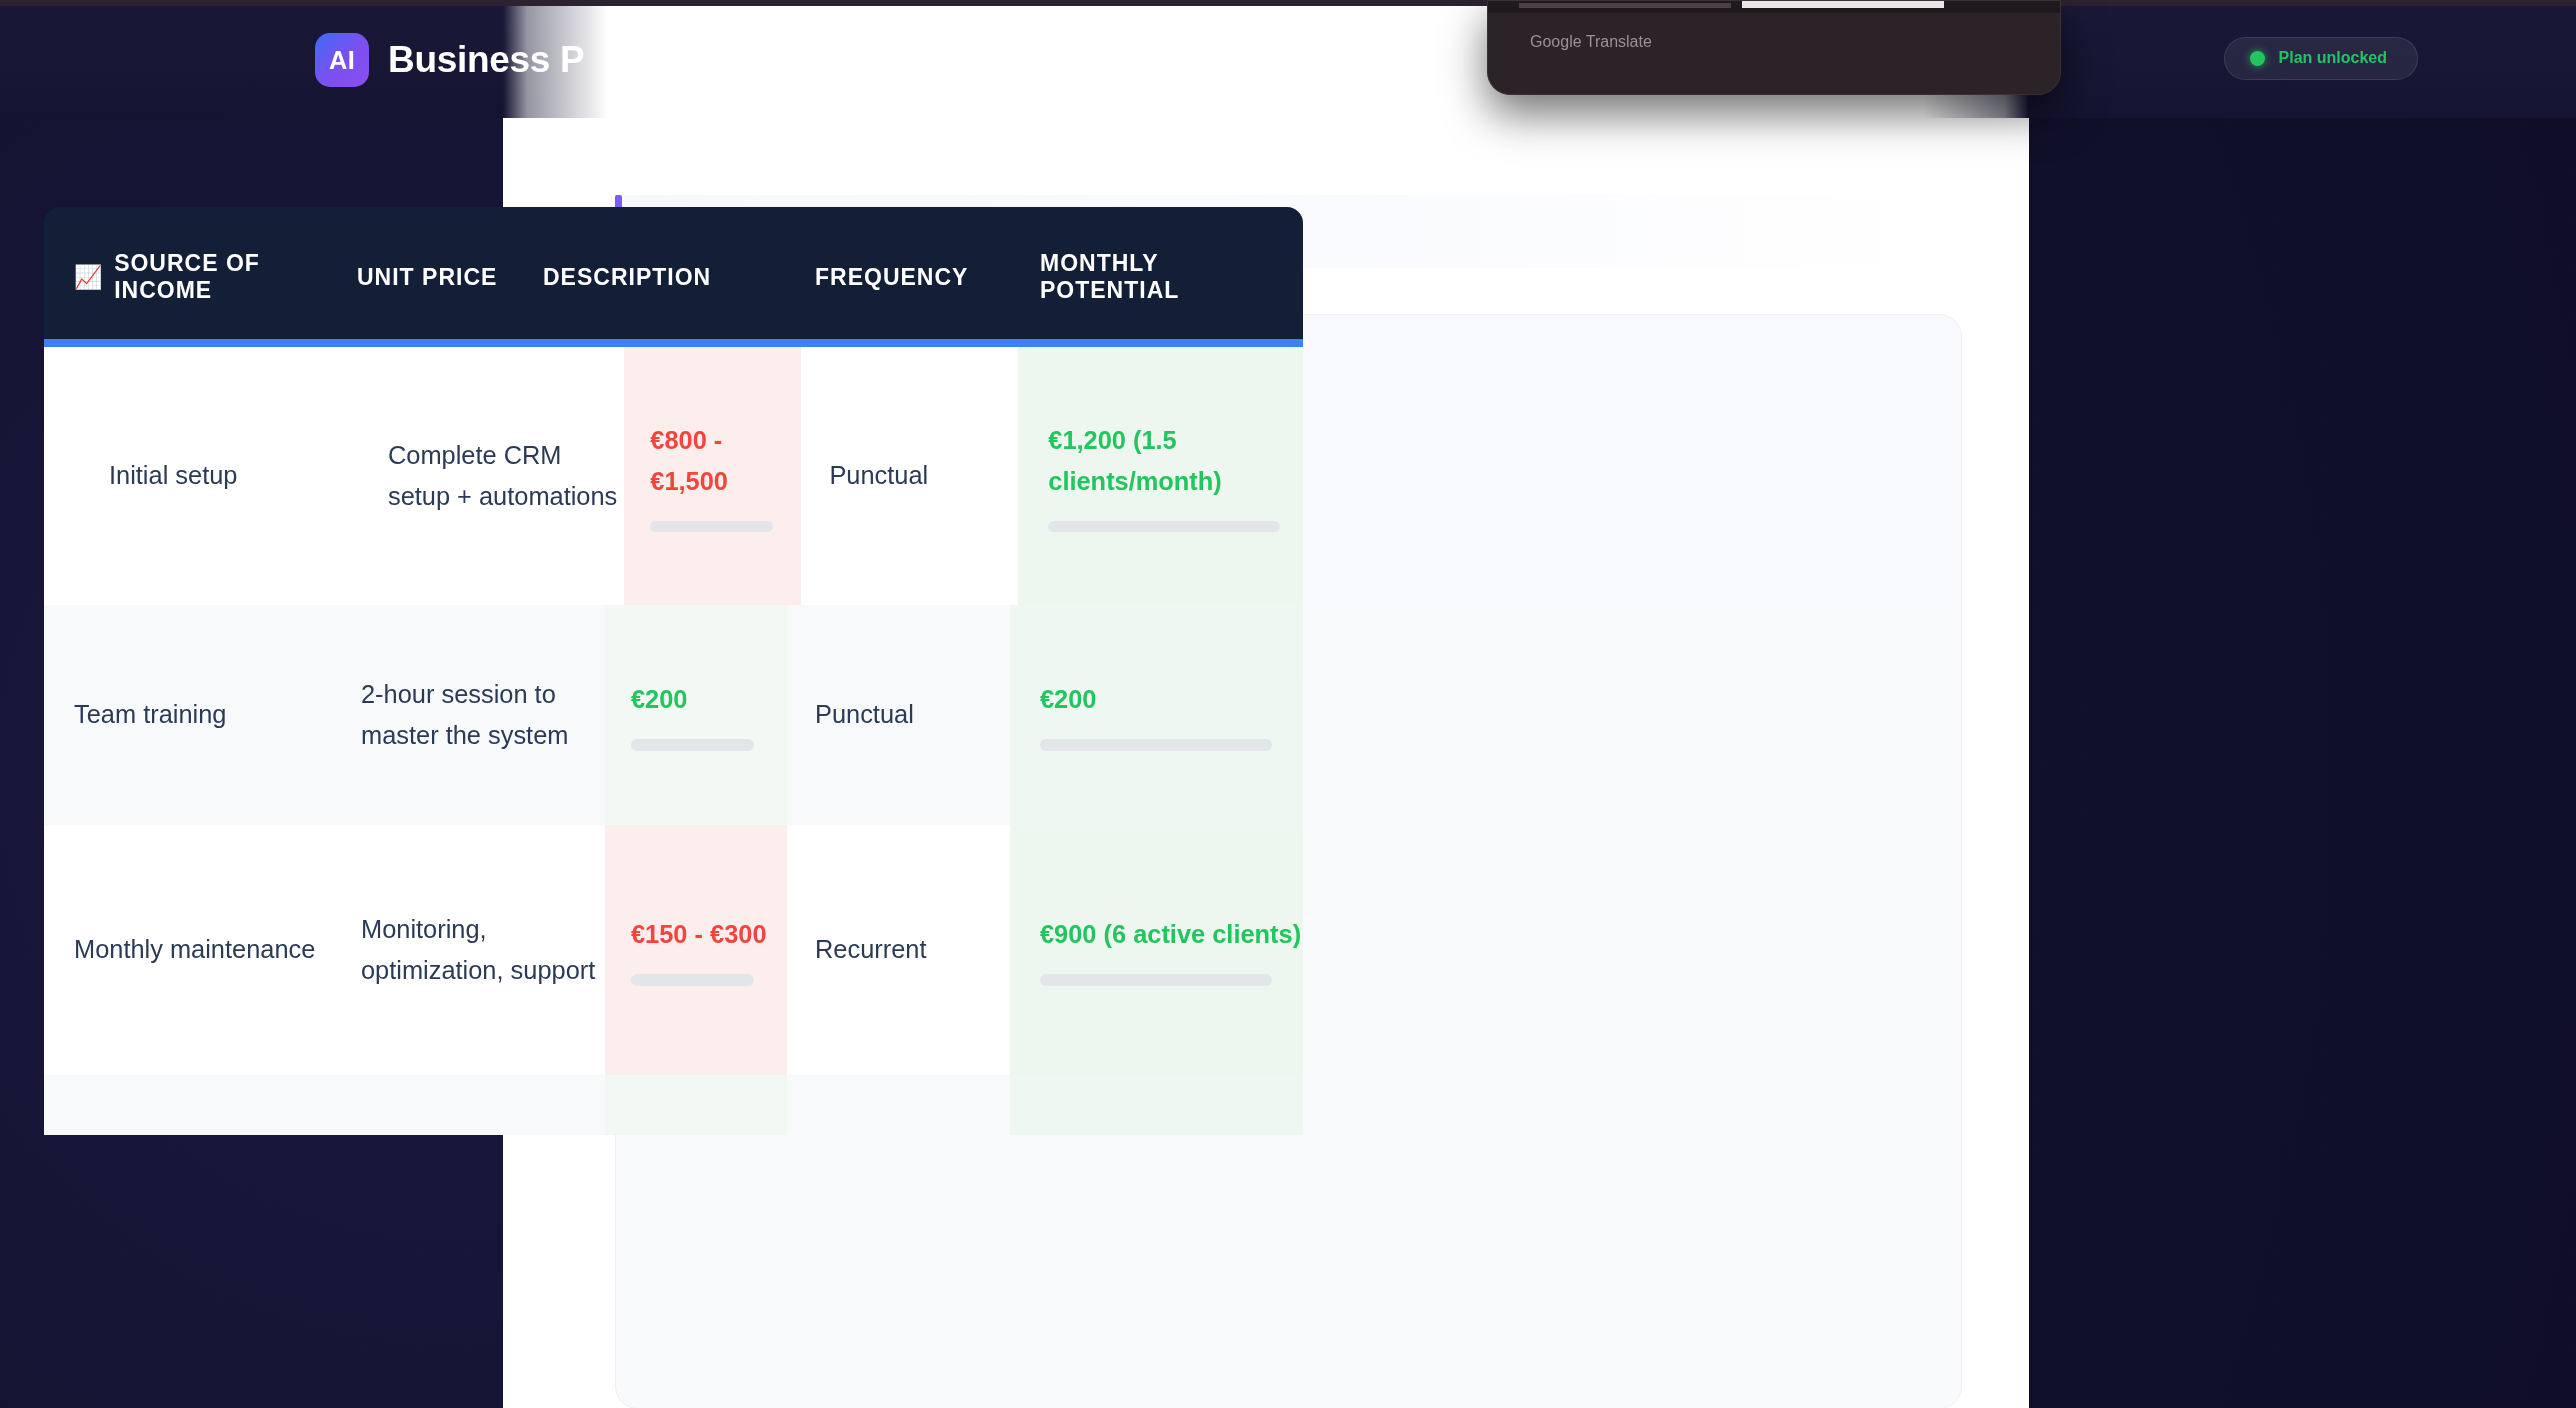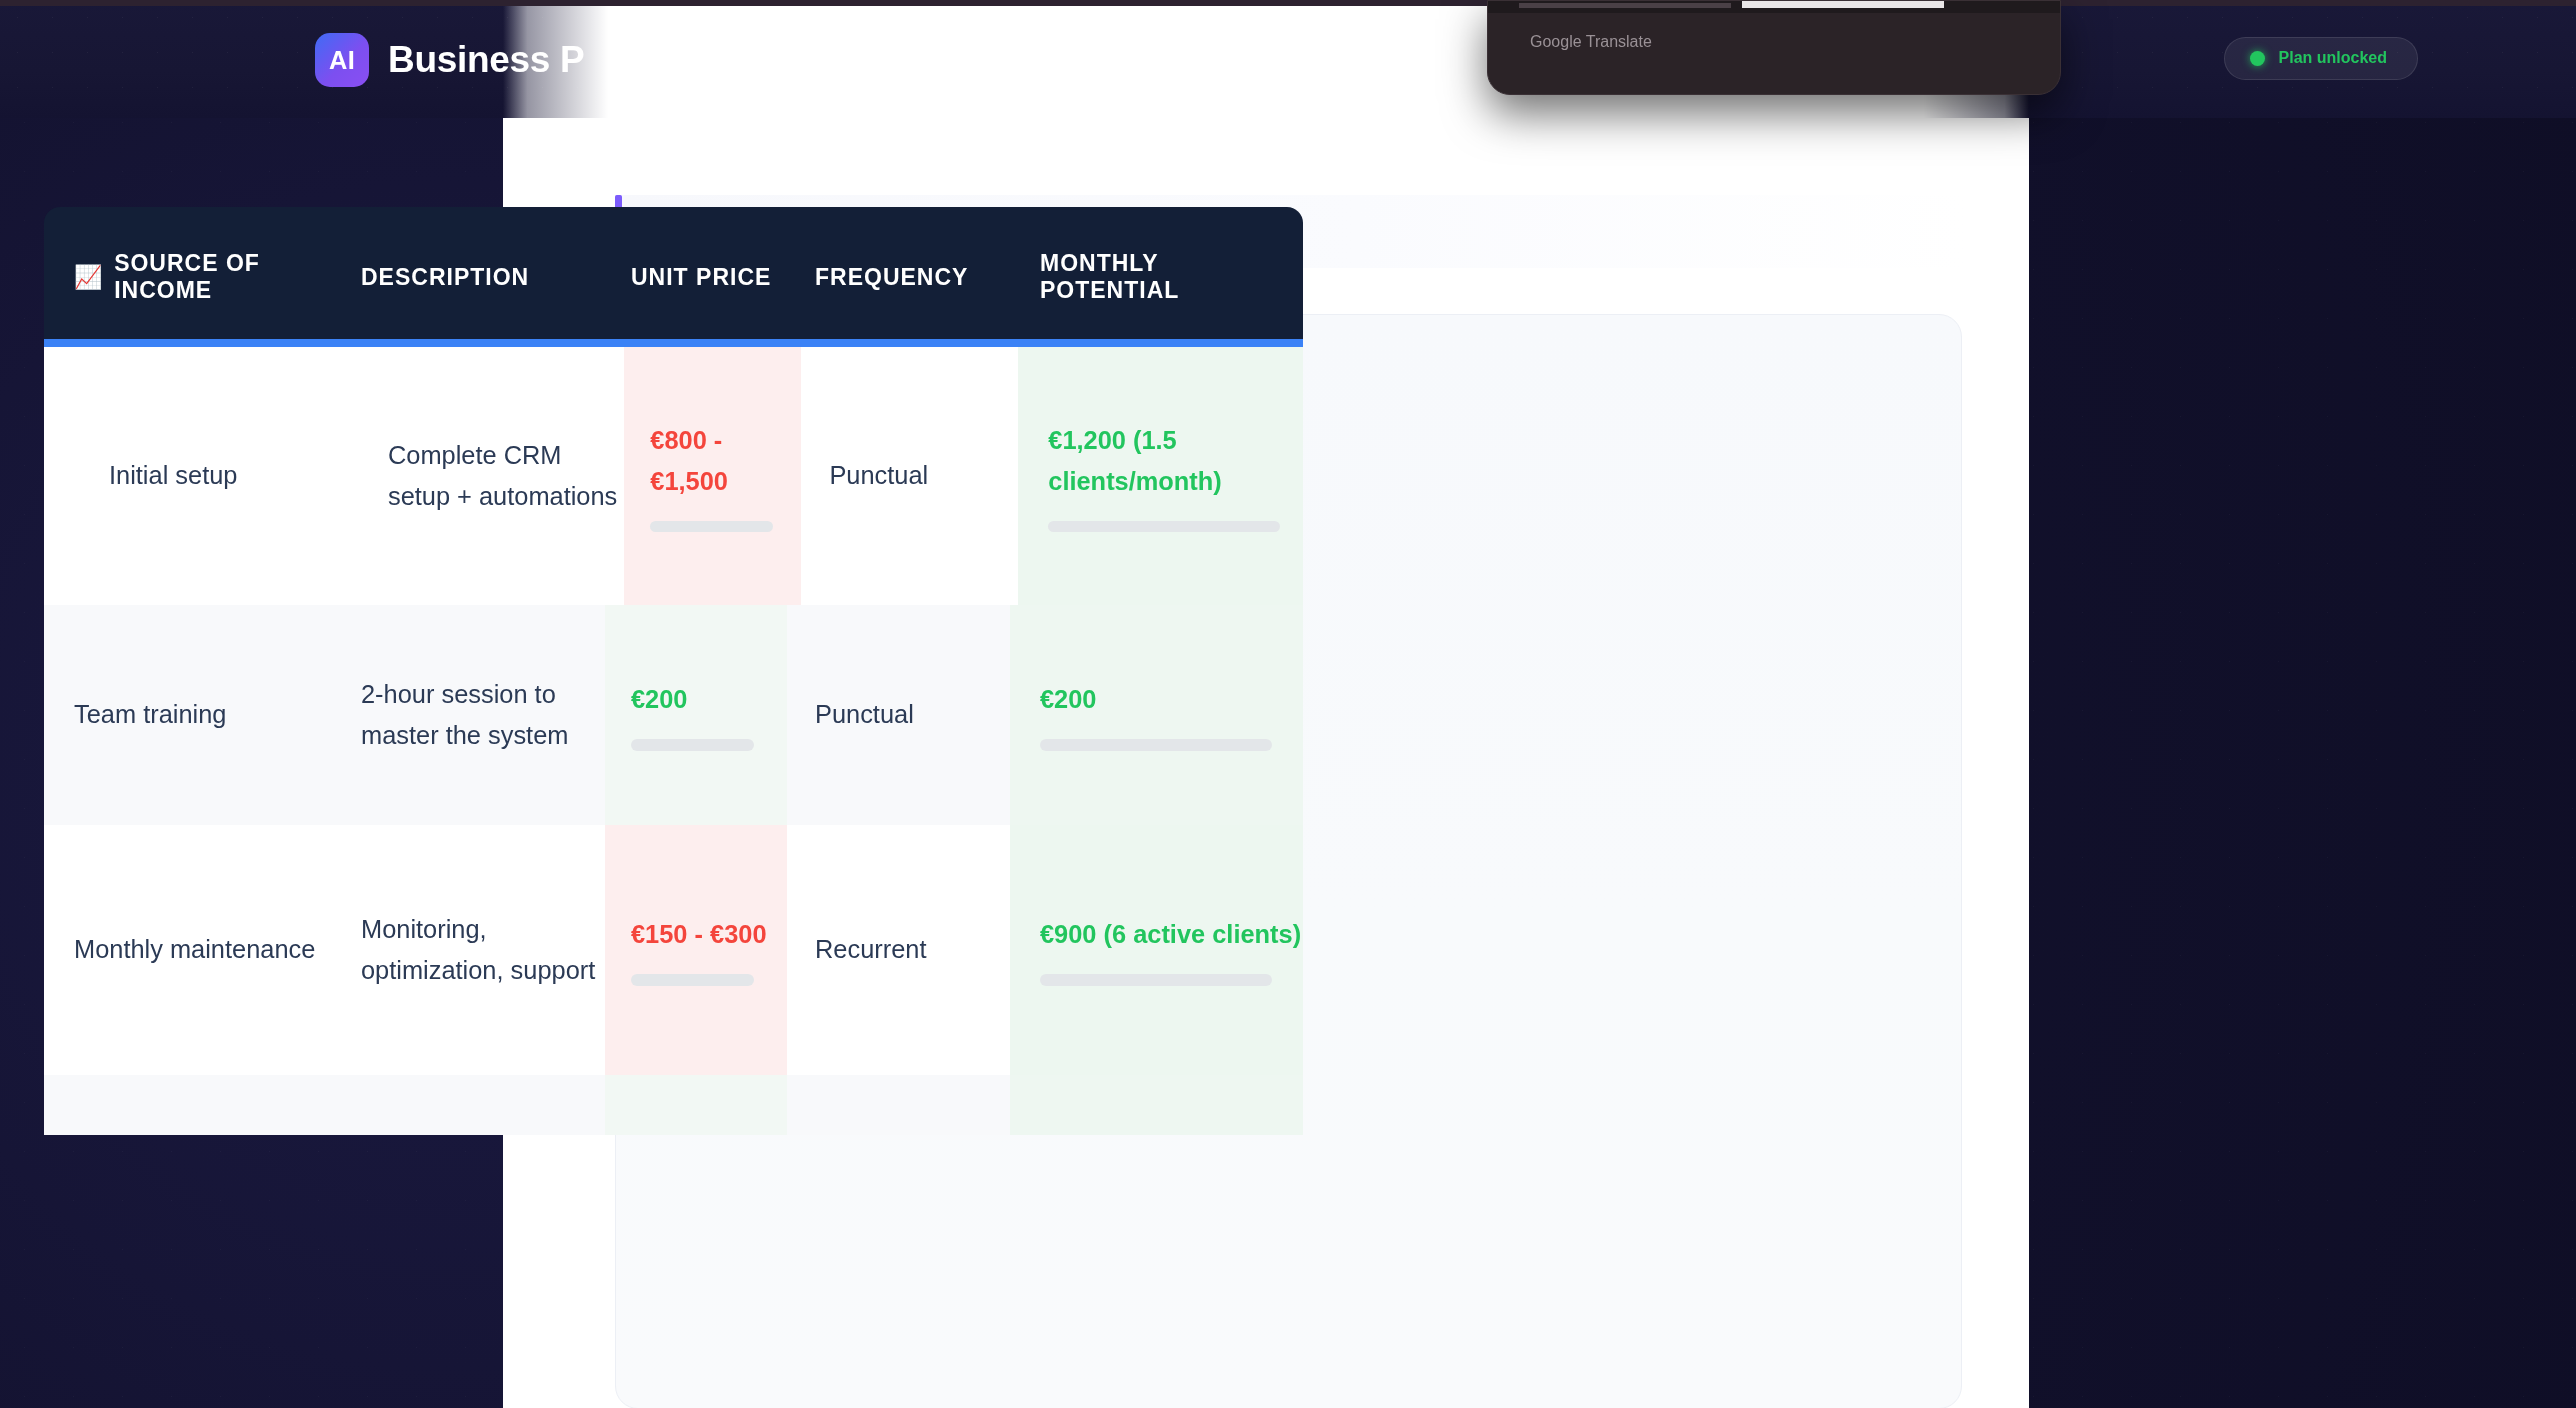--- a/index.html
+++ b/index.html
@@ -265,25 +265,25 @@
 
   <div id="card"></div>
 
   <div id="table">
 
     <div id="thead" class="trow">
       <div class="tcell c0">
         <span class="th-icon">📈</span>
         <span>SOURCE OF INCOME</span>
       </div>
+      <div class="tcell c2">
+        <span>UNIT PRICE</span>
+      </div>
       <div class="tcell c1">
         <span>DESCRIPTION</span>
-      </div>
-      <div class="tcell c2">
-        <span>UNIT PRICE</span>
       </div>
       <div class="tcell c3">
         <span>FREQUENCY</span>
       </div>
       <div class="tcell c4">
         <span>MONTHLY POTENTIAL</span>
       </div>
       <div id="thead-accent"></div>
     </div>
 

